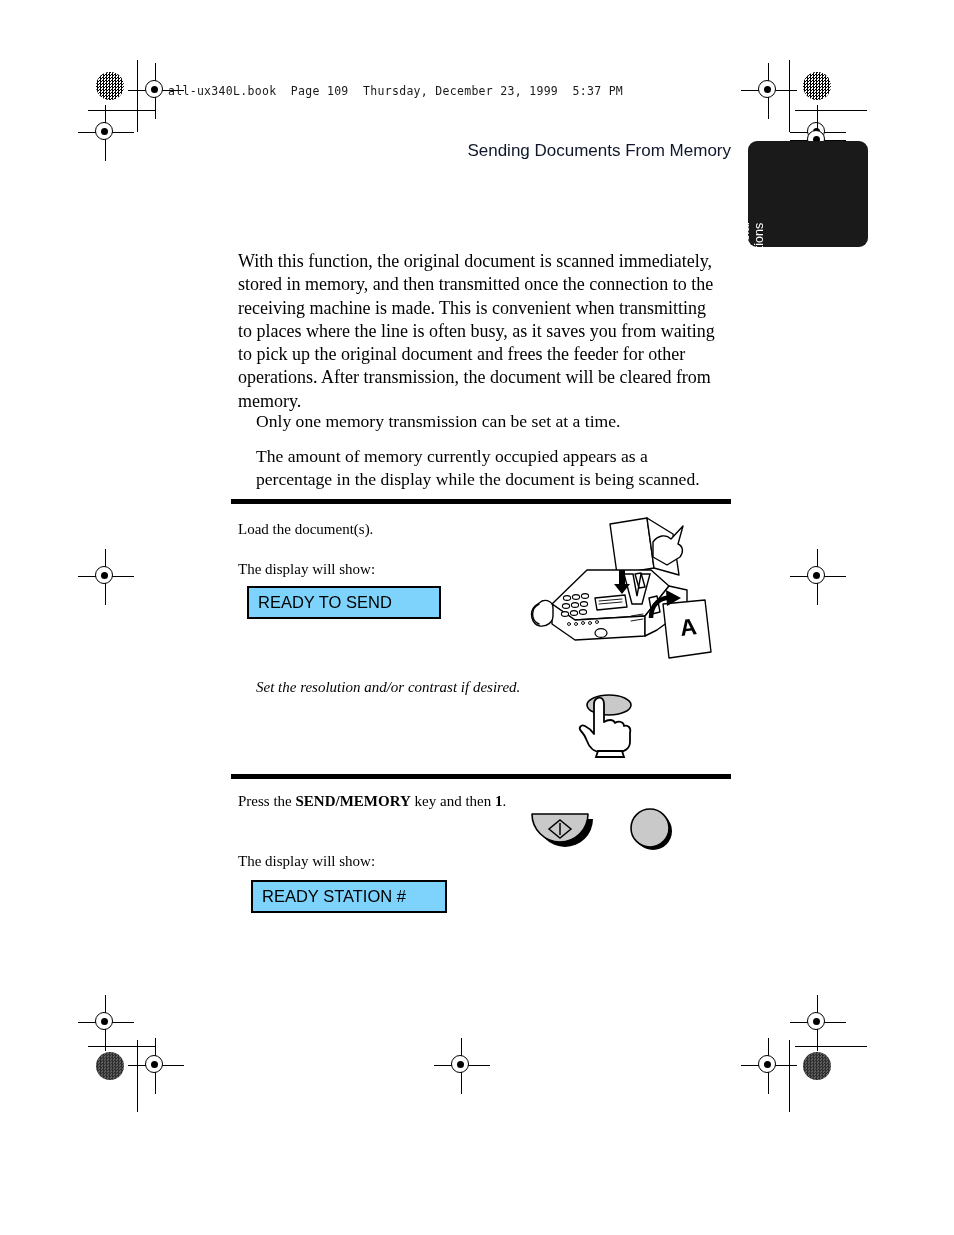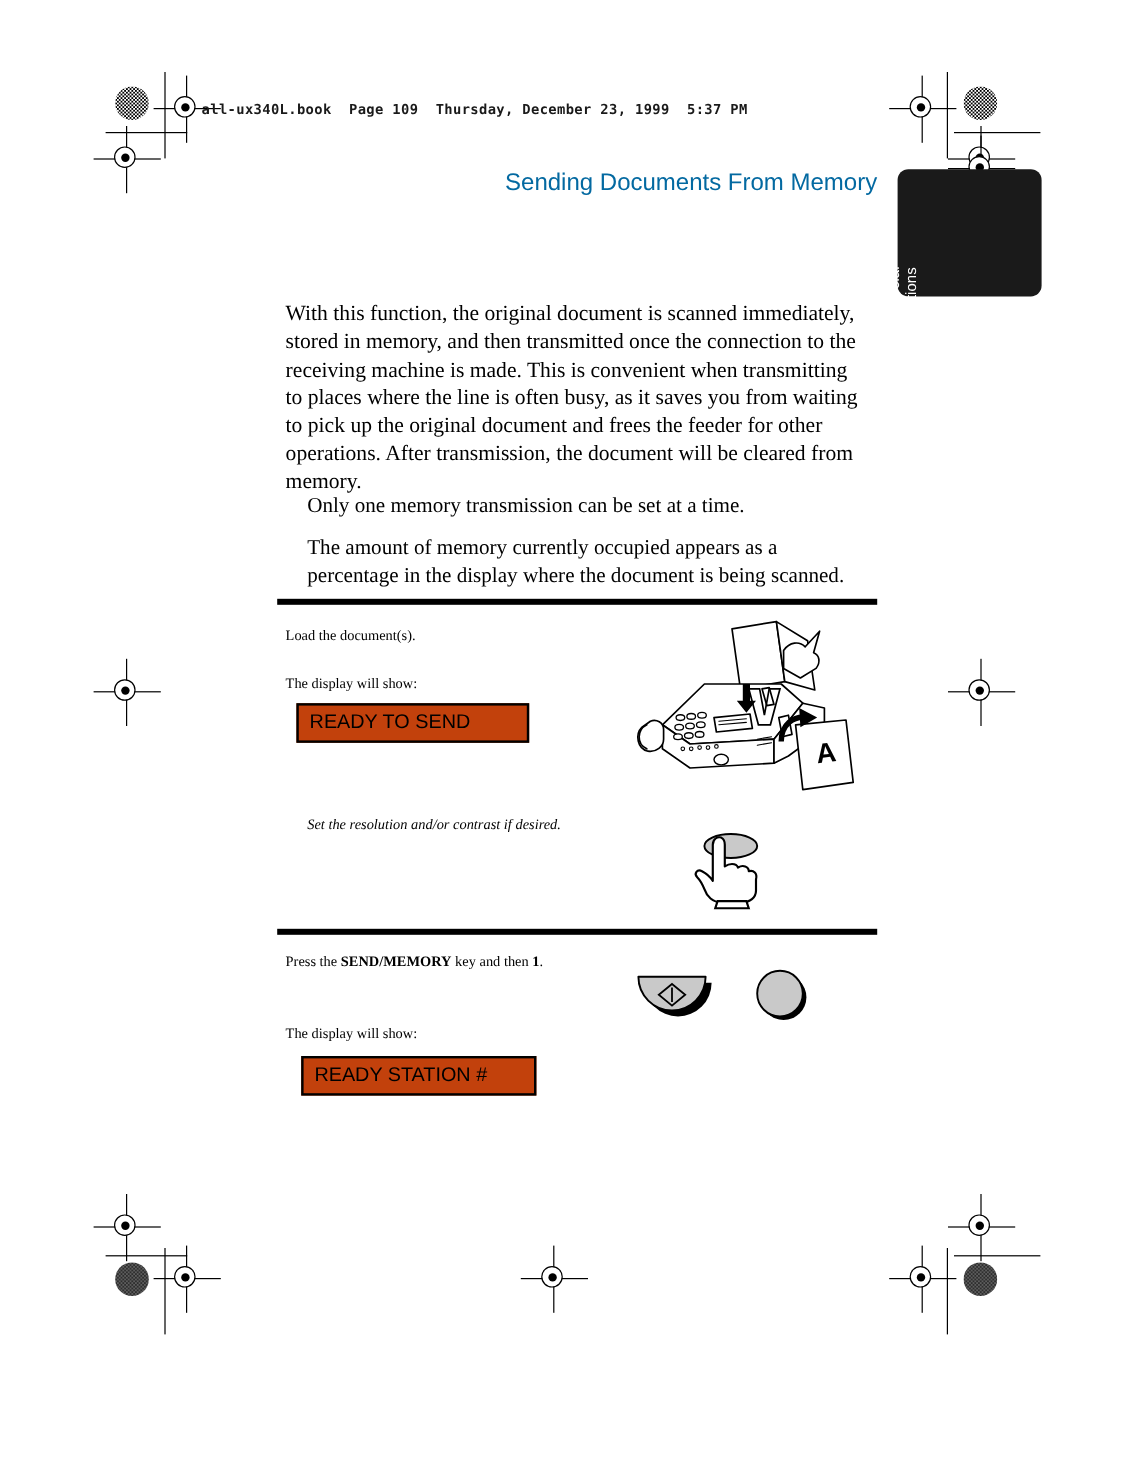--- a/index.html
+++ b/index.html
@@ -76,33 +76,32 @@
   
   .slug {
     position: absolute;
     left: 168px;
     top: 84px;
     font-family: "DejaVu Sans Mono", monospace;
     font-size: 11.5px;
     letter-spacing: 0.3px;
     color: #1a1a1a;
     white-space: pre;
-    font-weight: bold;
   }
 
   
   .running-header {
     position: absolute;
     left: 231px;
     top: 141px;
     width: 500px;
     text-align: right;
     font-family: "Liberation Sans", sans-serif;
-    font-size: 20px;
-    color: #0369a1;
+    font-size: 17px;
+    color: #0f172a;
   }
 
   
   .chapter-tab {
     position: absolute;
     left: 748px;
     top: 141px;
     width: 120px;
     height: 106px;
     background: #1a1a1a;
@@ -149,35 +148,35 @@
     width: 500px;
     height: 5px;
     background: #000;
   }
   #rule-1 { top: 499px; }
   #rule-2 { top: 774px; }
 
   
   .step-text {
     position: absolute;
-    font-size: 12px;
+    font-size: 15px;
     line-height: 23.3px;
   }
   #step-1-load { left: 238px; top: 518px; width: 290px; }
   #step-1-display-lead { left: 238px; top: 558px; width: 290px; }
   #step-1-settings { left: 256px; top: 676px; width: 270px; font-style: italic; }
   #step-2-press { left: 238px; top: 790px; width: 270px; }
   #step-2-display-lead { left: 238px; top: 850px; width: 270px; }
 
   
   .lcd {
     position: absolute;
     border: 2.4px solid #000;
     box-sizing: border-box;
-    background: #c2410c;
+    background: #7dd3fc;
     font-family: "Liberation Sans", sans-serif;
     font-size: 16.5px;
     color: #000;
     display: flex;
     align-items: center;
     padding-left: 9px;
   }
   #lcd-ready { left: 247px; top: 586px; width: 194px; height: 33px; }
   #lcd-enter { left: 251px; top: 880px; width: 196px; height: 33px; }
 
@@ -283,21 +282,21 @@
 
 <div class="chapter-tab">
   <div class="tab-text">8. Special
 Functions</div>
 </div>
 
 <div class="body-col">With this function, the original document is scanned immediately, stored in memory, and then transmitted once the connection to the receiving machine is made. This is convenient when transmitting to places where the line is often busy, as it saves you from waiting to pick up the original document and frees the feeder for other operations. After transmission, the document will be cleared from memory.</div>
 
 <div class="note" id="note-1">Only one memory transmission can be set at a time.</div>
 
-<div class="note" id="note-2">The amount of memory currently occupied appears as a percentage in the display where the document is being scanned.</div>
+<div class="note" id="note-2">The amount of memory currently occupied appears as a percentage in the display while the document is being scanned.</div>
 
 <div class="sec-rule" id="rule-1"></div>
 
 <div class="step-text" id="step-1-load">Load the document(s).</div>
 
 <div class="step-text" id="step-1-display-lead">The display will show:</div>
 
 <div class="lcd" id="lcd-ready">
   <span>READY TO SEND</span>
 </div>

